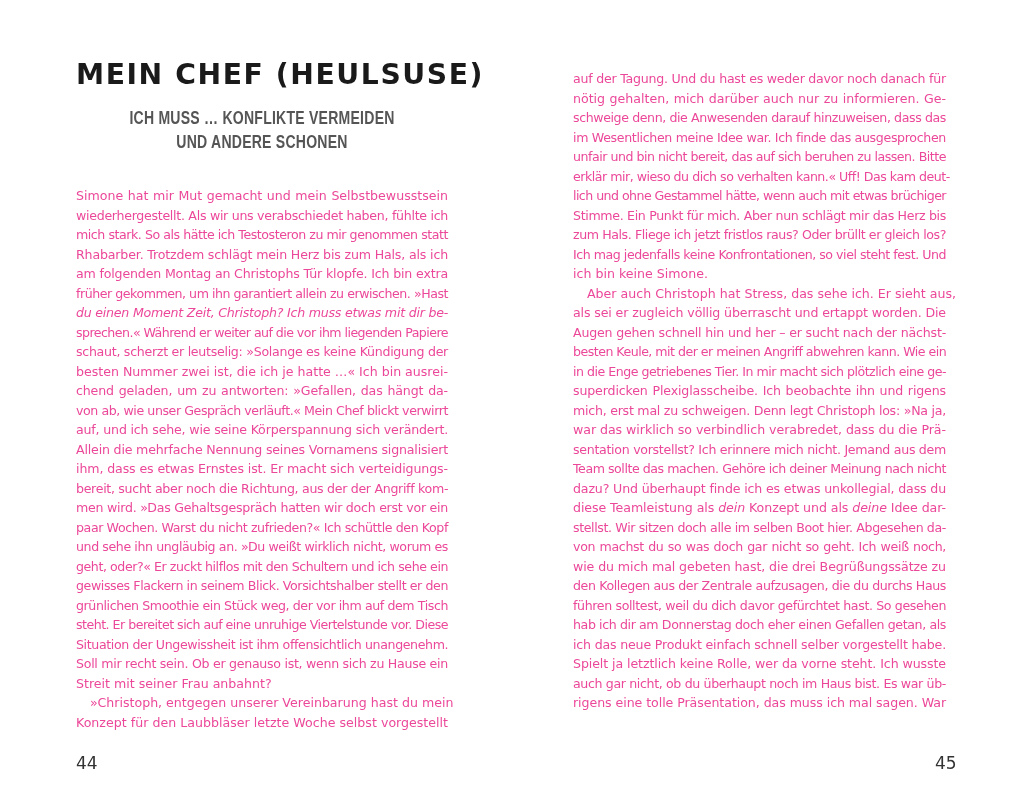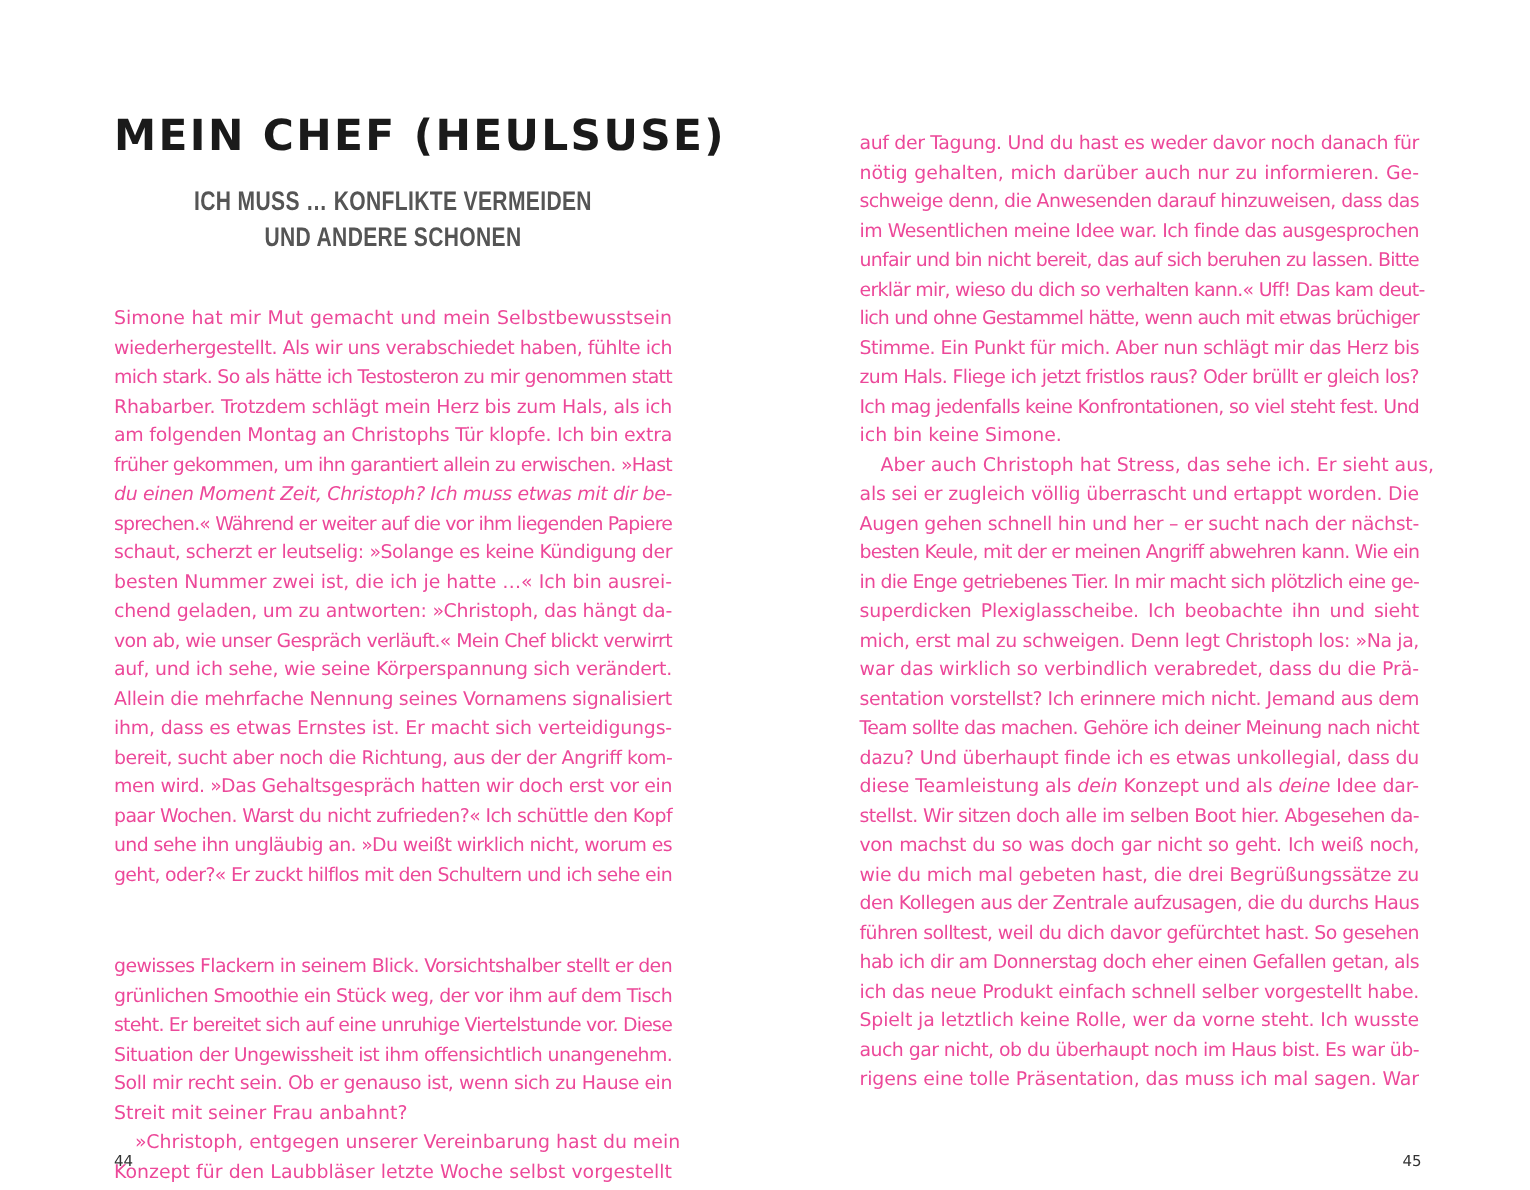--- a/index.html
+++ b/index.html
@@ -10,21 +10,21 @@
     body {
       width: 1020px;
       height: 793px;
       position: relative;
       overflow: hidden;
       font-family: "DejaVu Sans", sans-serif;
       color: #1e1e1e;
     }
     .page {
       position: absolute;
-      top: 16px;
+      top: 0;
       height: 579px;
     }
     #page-left { left: 0; width: 510px; }
     #page-right { left: 510px; width: 510px; }
 
     .chapter-title {
       position: absolute;
       left: 76px;
       top: 58px;
       width: 372px;
@@ -84,21 +84,21 @@
     .line.last {
       text-align-last: left;
     }
     .line.indent { text-indent: 14px; }
     .line em { font-style: italic; }
 
     .folio {
       position: absolute;
       top: 753px;
       font-family: "DejaVu Sans", sans-serif;
-      font-size: 10px;
+      font-size: 17px;
       color: #333333;
       margin: 0;
     }
     #folio-left { left: 76px; }
     #folio-right { left: 935px; }
   </style>
 </head>
 <body>
 
 <div class="page" id="page-left">
@@ -112,31 +112,31 @@
     <span class="line" style="display: block;">Simone hat mir Mut gemacht und mein Selbstbewusstsein</span>
     <span class="line" style="display: block; letter-spacing: -0.289819px;">wiederhergestellt. Als wir uns verabschiedet haben, fühlte ich</span>
     <span class="line" style="display: block; letter-spacing: -0.455897px;">mich stark. So als hätte ich Testosteron zu mir genommen statt</span>
     <span class="line" style="display: block; letter-spacing: -0.162871px;">Rhabarber. Trotzdem schlägt mein Herz bis zum Hals, als ich</span>
     <span class="line" style="display: block; letter-spacing: -0.167903px;">am folgenden Montag an Christophs Tür klopfe. Ich bin extra</span>
     <span class="line" style="display: block; letter-spacing: -0.467982px;">früher gekommen, um ihn garantiert allein zu erwischen. »Hast</span>
     <span class="line" style="display: block; letter-spacing: -0.229343px; font-style: italic;">du einen Moment Zeit, Christoph? Ich muss etwas mit dir be-</span>
     <span class="line" style="display: block; letter-spacing: -0.551411px;">sprechen.« Während er weiter auf die vor ihm liegenden Papiere</span>
     <span class="line" style="display: block; letter-spacing: -0.28125px;">schaut, scherzt er leutselig: »Solange es keine Kündigung der</span>
     <span class="line" style="display: block; letter-spacing: -0.0100636px;">besten Nummer zwei ist, die ich je hatte …« Ich bin ausrei-</span>
-    <span class="line" style="display: block; letter-spacing: -0.14364px;">chend geladen, um zu antworten: »Christoph, das hängt da-</span>
+    <span class="line" style="display: block; letter-spacing: -0.14364px;">chend geladen, um zu antworten: »Gefallen, das hängt da-</span>
     <span class="line" style="display: block; letter-spacing: -0.422867px;">von ab, wie unser Gespräch verläuft.« Mein Chef blickt verwirrt</span>
     <span class="line" style="display: block; letter-spacing: -0.172669px;">auf, und ich sehe, wie seine Körperspannung sich verändert.</span>
     <span class="line" style="display: block; letter-spacing: -0.181304px;">Allein die mehrfache Nennung seines Vornamens signalisiert</span>
     <span class="line" style="display: block; letter-spacing: -0.115885px;">ihm, dass es etwas Ernstes ist. Er macht sich verteidigungs-</span>
     <span class="line" style="display: block; letter-spacing: -0.309476px;">bereit, sucht aber noch die Richtung, aus der der Angriff kom-</span>
     <span class="line" style="display: block; letter-spacing: -0.261388px;">men wird. »Das Gehaltsgespräch hatten wir doch erst vor ein</span>
     <span class="line" style="display: block; letter-spacing: -0.398053px;">paar Wochen. Warst du nicht zufrieden?« Ich schüttle den Kopf</span>
     <span class="line" style="display: block; letter-spacing: -0.404457px;">und sehe ihn ungläubig an. »Du weißt wirklich nicht, worum es</span>
     <span class="line" style="display: block; letter-spacing: -0.435059px;">geht, oder?« Er zuckt hilflos mit den Schultern und ich sehe ein</span>
-    <span class="line" style="display: block; letter-spacing: -0.40625px; margin-top: 42px;">gewisses Flackern in seinem Blick. Vorsichtshalber stellt er den</span>
+    <span class="line" style="display: block; letter-spacing: -0.40625px;">gewisses Flackern in seinem Blick. Vorsichtshalber stellt er den</span>
     <span class="line" style="display: block; letter-spacing: -0.407813px;">grünlichen Smoothie ein Stück weg, der vor ihm auf dem Tisch</span>
     <span class="line" style="display: block; letter-spacing: -0.513021px;">steht. Er bereitet sich auf eine unruhige Viertelstunde vor. Diese</span>
     <span class="line" style="display: block; letter-spacing: -0.38166px;">Situation der Ungewissheit ist ihm offensichtlich unangenehm.</span>
     <span class="line" style="display: block; letter-spacing: -0.286794px;">Soll mir recht sein. Ob er genauso ist, wenn sich zu Hause ein</span>
     <span class="line last" style="display: block;">Streit mit seiner Frau anbahnt?</span>
     <span class="line indent" style="display: block;">»Christoph, entgegen unserer Vereinbarung hast du mein</span>
     <span class="line" style="display: block;">Konzept für den Laubbläser letzte Woche selbst vorgestellt</span>
   </div>
 
   <p class="folio" id="folio-left">44</p>
@@ -153,21 +153,21 @@
     <span class="line" style="display: block; letter-spacing: -0.566146px;">lich und ohne Gestammel hätte, wenn auch mit etwas brüchiger</span>
     <span class="line" style="display: block; letter-spacing: -0.334529px;">Stimme. Ein Punkt für mich. Aber nun schlägt mir das Herz bis</span>
     <span class="line" style="display: block; letter-spacing: -0.418658px;">zum Hals. Fliege ich jetzt fristlos raus? Oder brüllt er gleich los?</span>
     <span class="line" style="display: block; letter-spacing: -0.469231px;">Ich mag jedenfalls keine Konfrontationen, so viel steht fest. Und</span>
     <span class="line last" style="display: block;">ich bin keine Simone.</span>
     <span class="line indent" style="display: block;">Aber auch Christoph hat Stress, das sehe ich. Er sieht aus,</span>
     <span class="line" style="display: block; letter-spacing: -0.123207px;">als sei er zugleich völlig überrascht und ertappt worden. Die</span>
     <span class="line" style="display: block; letter-spacing: -0.188559px;">Augen gehen schnell hin und her – er sucht nach der nächst-</span>
     <span class="line" style="display: block; letter-spacing: -0.518145px;">besten Keule, mit der er meinen Angriff abwehren kann. Wie ein</span>
     <span class="line" style="display: block; letter-spacing: -0.492661px;">in die Enge getriebenes Tier. In mir macht sich plötzlich eine ge-</span>
-    <span class="line" style="display: block; letter-spacing: -0.137662px;">superdicken Plexiglasscheibe. Ich beobachte ihn und sieht</span>
+    <span class="line" style="display: block; letter-spacing: -0.137662px;">superdicken Plexiglasscheibe. Ich beobachte ihn und rigens</span>
     <span class="line" style="display: block; letter-spacing: -0.25px;">mich, erst mal zu schweigen. Denn legt Christoph los: »Na ja,</span>
     <span class="line" style="display: block; letter-spacing: -0.0497396px;">war das wirklich so verbindlich verabredet, dass du die Prä-</span>
     <span class="line" style="display: block; letter-spacing: -0.29457px;">sentation vorstellst? Ich erinnere mich nicht. Jemand aus dem</span>
     <span class="line" style="display: block; letter-spacing: -0.459115px;">Team sollte das machen. Gehöre ich deiner Meinung nach nicht</span>
     <span class="line" style="display: block; letter-spacing: -0.151218px;">dazu? Und überhaupt finde ich es etwas unkollegial, dass du</span>
     <span class="line" style="display: block; letter-spacing: -0.0720339px;"><span>diese Teamleistung als </span><em>dein</em><span> Konzept und als </span><em>deine</em><span> Idee dar-</span></span>
     <span class="line" style="display: block; letter-spacing: -0.378418px;">stellst. Wir sitzen doch alle im selben Boot hier. Abgesehen da-</span>
     <span class="line" style="display: block; letter-spacing: -0.326823px;">von machst du so was doch gar nicht so geht. Ich weiß noch,</span>
     <span class="line" style="display: block; letter-spacing: -0.0984101px;">wie du mich mal gebeten hast, die drei Begrüßungssätze zu</span>
     <span class="line" style="display: block; letter-spacing: -0.386719px;">den Kollegen aus der Zentrale aufzusagen, die du durchs Haus</span>

